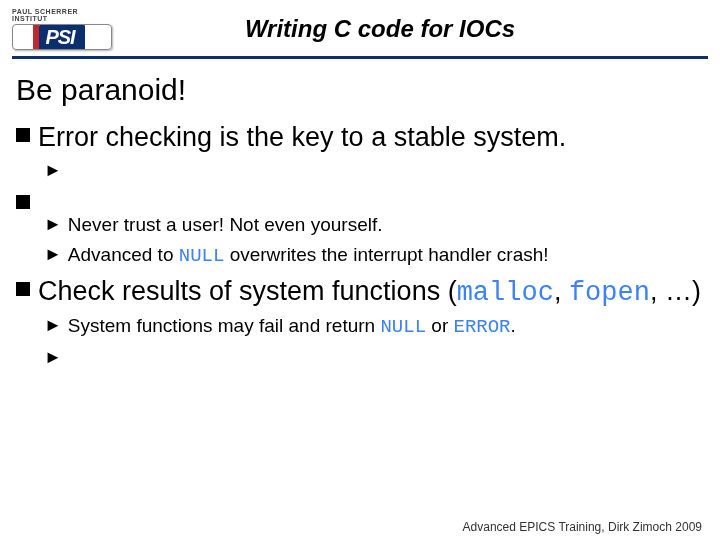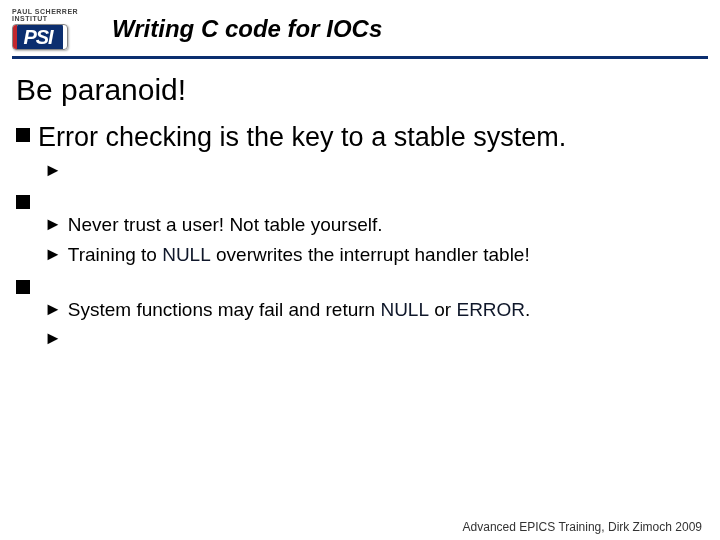--- a/index.html
+++ b/index.html
@@ -21,21 +21,21 @@
     flex-shrink: 0;
   }
   .logo-text {
     font-size: 7px;
     letter-spacing: 0.5px;
     color: #444;
     font-weight: bold;
     margin-bottom: 2px;
   }
   .logo-box {
-    width: 56px;
+    width: 100px;
     height: 26px;
     border: 1px solid #888;
     border-radius: 4px;
     box-shadow: 1px 1px 2px rgba(0,0,0,0.3);
     display: flex;
     align-items: center;
     justify-content: center;
     position: relative;
     overflow: hidden;
   }
@@ -53,21 +53,21 @@
   .logo-inner::before {
     content: "";
     position: absolute;
     left: -6px; top: 0; bottom: 0;
     width: 6px;
     background: #c1272d;
     border-radius: 2px 0 0 2px;
   }
   .slide-title {
     flex: 1;
-    text-align: left;
+    text-align: center;
     font-size: 24px;
     font-weight: bold;
     font-style: italic;
     color: #000;
     padding-right: 60px;
   }
   .hr {
     height: 3px;
     background: #0b2e6f;
     margin: 0 12px;
@@ -105,22 +105,22 @@
     line-height: 1.25;
   }
   .b2 .marker {
     color: #000;
     margin-right: 6px;
     font-size: 18px;
     line-height: 1.3;
     flex-shrink: 0;
   }
   .code {
-    font-family: Liberation Sans, sans-serif;
-    color: #0f172a;
+    font-family: Liberation Mono, monospace;
+    color: #3b82f6;
     text-align: right;
   }
   .footer {
     position: absolute;
     bottom: 6px;
     right: 18px;
     font-size: 12px;
     color: #333;
     text-align: center;
   }
@@ -148,32 +148,35 @@
   </div>
   <div class="b2">
     <div class="marker">►</div>
   </div>
 
   <div class="b1">
     <div class="marker"></div>
   </div>
   <div class="b2">
     <div class="marker">►</div>
-    <div>Never trust a user! Not table yourself.</div>
+    <div>Never trust a user! Not even yourself.</div>
   </div>
 
   <div class="b2">
     <div class="marker">►</div>
     <div>
-      <span>Training to </span><span class="code">NULL</span><span> overwrites the interrupt handler table!</span>
+      <span>Advanced to </span><span class="code">NULL</span><span> overwrites the interrupt handler crash!</span>
     </div>
   </div>
 
   <div class="b1">
     <div class="marker"></div>
+    <div>
+      <span>Check results of system functions (</span><span class="code">malloc</span><span>, </span><span class="code">fopen</span><span>, …)</span>
+    </div>
   </div>
   <div class="b2">
     <div class="marker">►</div>
     <div>
       <span>System functions may fail and return </span><span class="code">NULL</span><span> or </span><span class="code">ERROR</span><span>.</span>
     </div>
   </div>
   <div class="b2">
     <div class="marker">►</div>
   </div>

